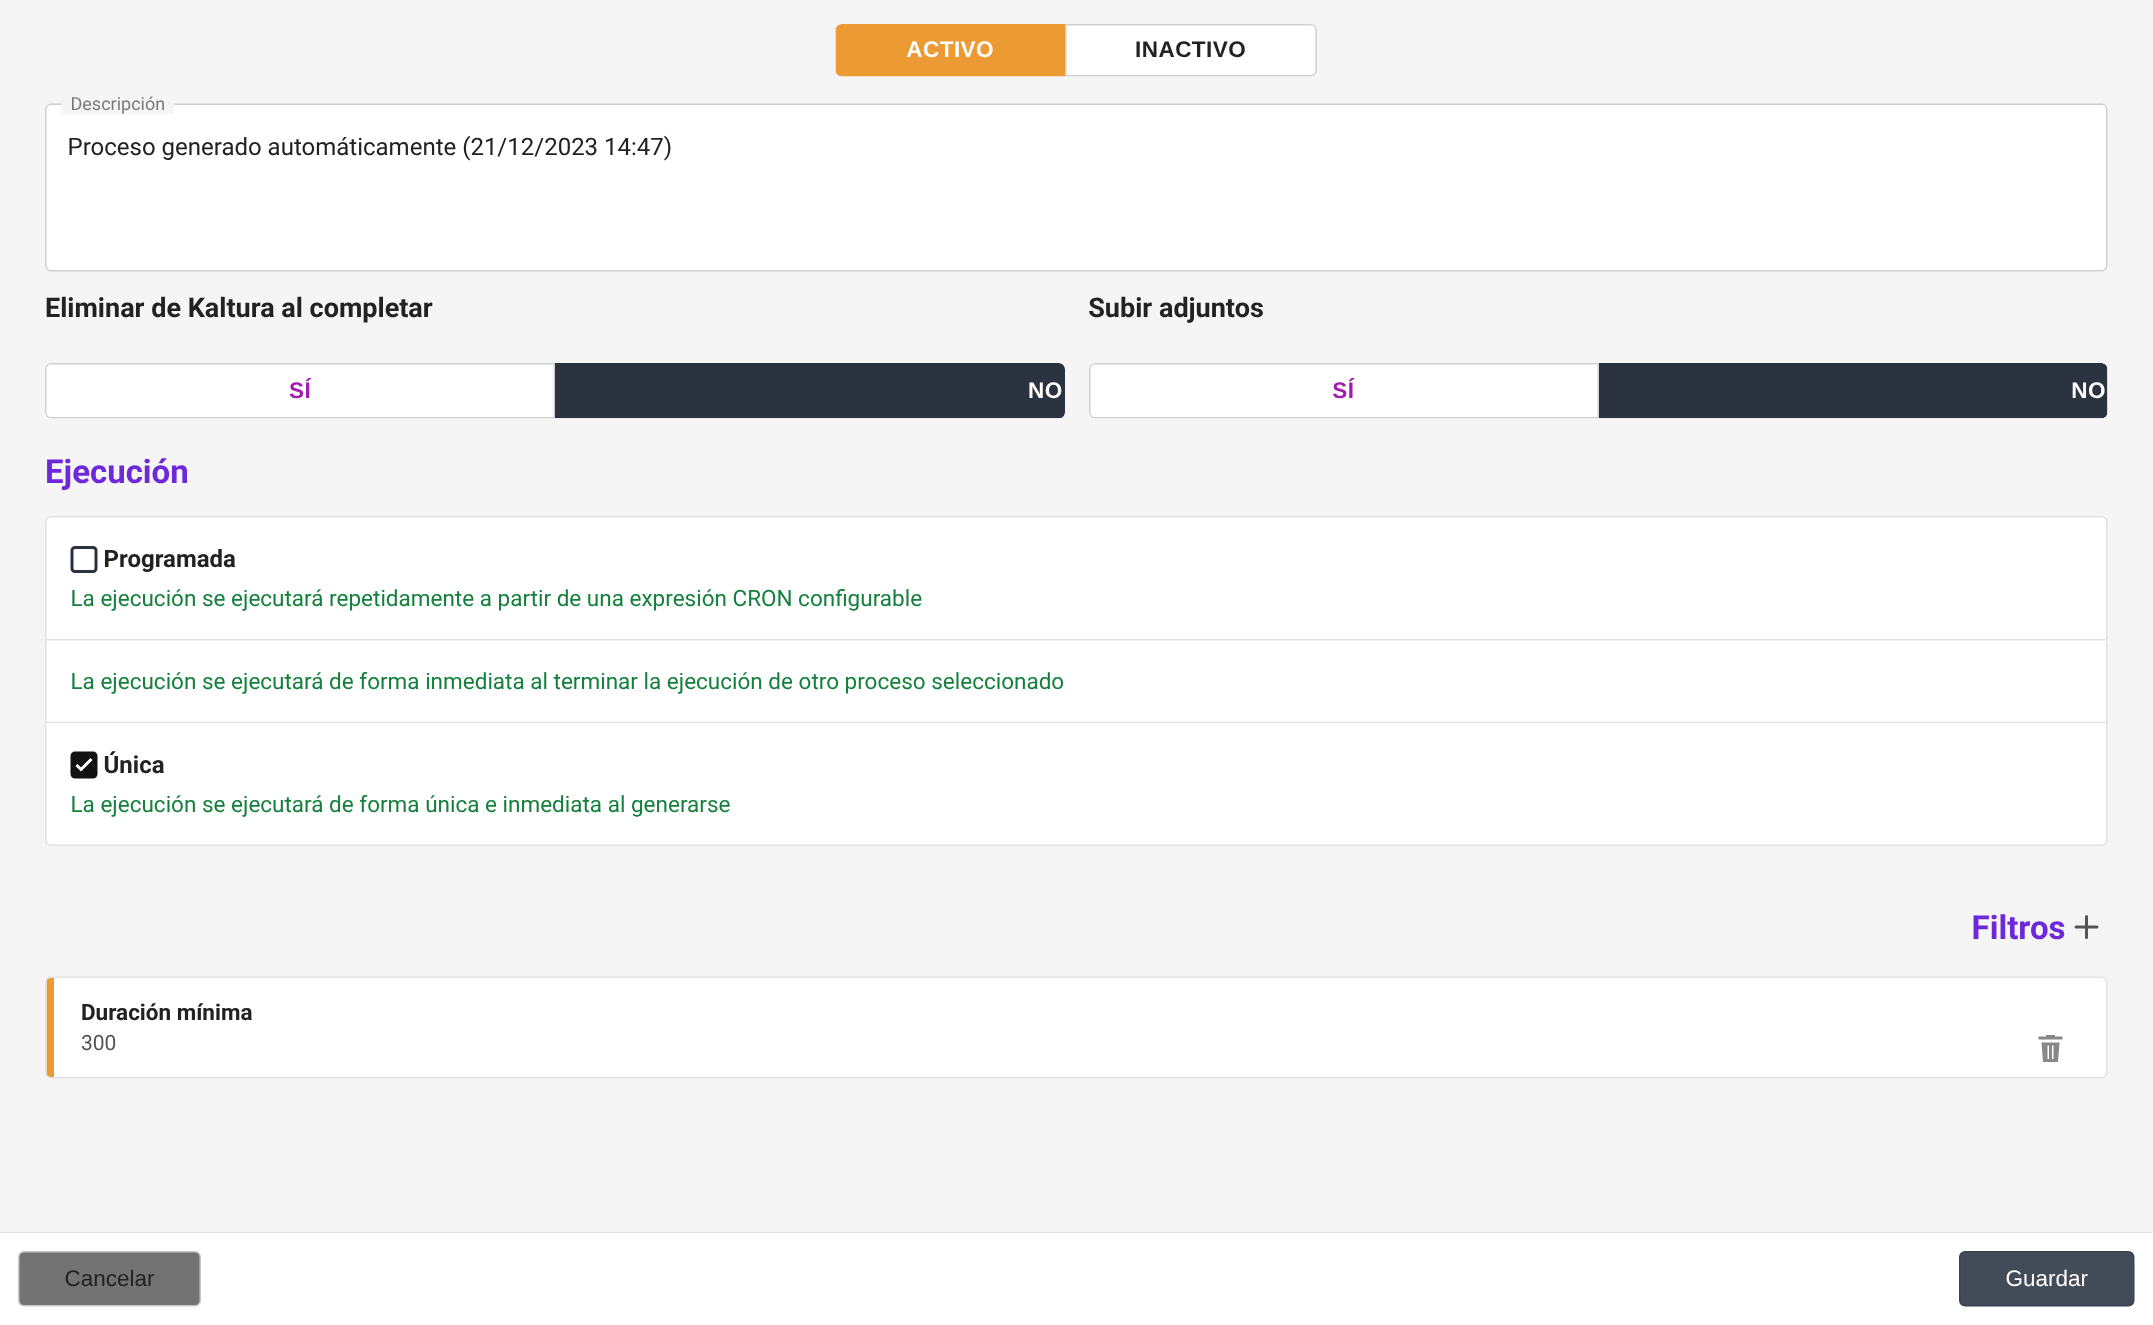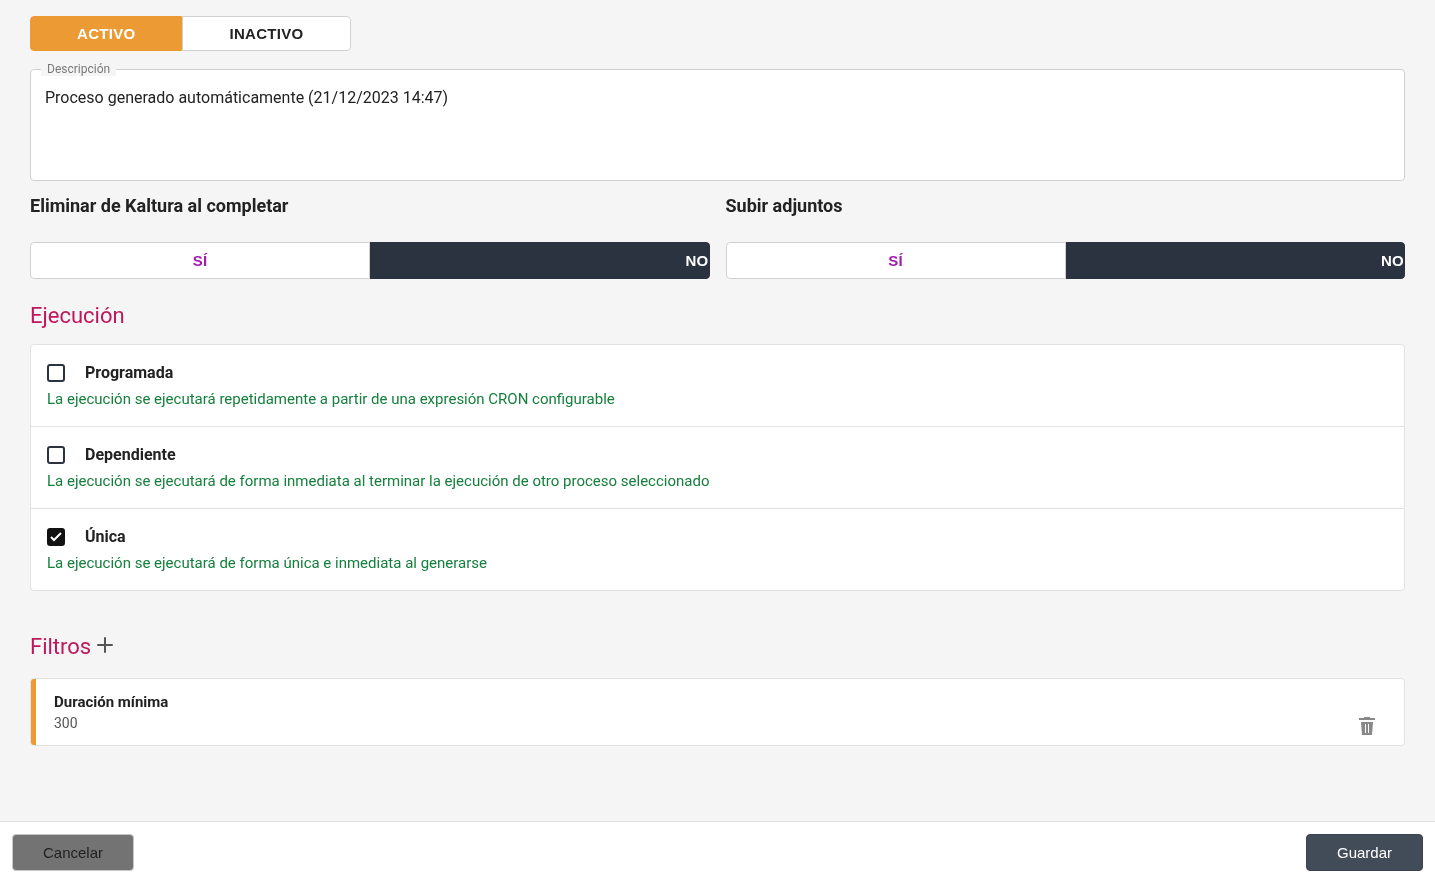--- a/index.html
+++ b/index.html
@@ -9,21 +9,21 @@
     background: #f5f5f5;
     color: #222;
     font-size: 15px;
   }
   .page {
     padding: 16px 30px 100px 30px;
   }
   
   .status-row {
     display: flex;
-    justify-content: flex-start;
+    justify-content: center;
     margin-bottom: 18px;
   }
   .status-toggle {
     display: flex;
     border-radius: 4px;
     overflow: hidden;
   }
   .status-btn {
     padding: 8px 46px;
     border: 1px solid #d0d0d0;
@@ -129,27 +129,27 @@
   .bi-btn.right { border-radius: 0 4px 4px 0; border-left: none; text-align: right; }
   .bi-btn.selected {
     background: #2b3340;
     color: #fff;
     border-color: #2b3340;
   }
 
   
   h2.section {
     font-size: 22px;
-    font-weight: 400;
+    font-weight: 700;
     margin: 22px 0 16px 0;
-    color: #be185d;
+    color: #6d28d9;
   }
   .section-head {
     display: flex;
-    justify-content: flex-start;
+    justify-content: flex-end;
     align-items: center;
     margin: 40px 0 16px 0;
   }
   .section-head h2 { margin: 0; }
   .plus-btn {
     background: none;
     border: none;
     cursor: pointer;
     color: #555;
     padding: 4px;
@@ -162,21 +162,21 @@
     background: #fff;
   }
   .option-item {
     padding: 18px 16px;
     border-bottom: 1px solid #e2e2e2;
   }
   .option-item:last-child { border-bottom: none; }
   .option-head {
     display: flex;
     align-items: center;
-    gap: 20px;
+    gap: 4px;
     margin-bottom: 8px;
   }
   .chk {
     width: 18px;
     height: 18px;
     border: 2px solid #2b3340;
     border-radius: 3px;
     display: inline-flex;
     align-items: center;
     justify-content: center;
@@ -297,26 +297,20 @@
     <div class="option-item">
       <div class="option-head">
         <span class="chk">
           
         </span>
         <span class="option-title">Programada</span>
       </div>
       <div class="option-desc">La ejecución se ejecutará repetidamente a partir de una expresión CRON configurable</div>
     </div>
     <div class="option-item">
-      <div class="option-head">
-        <span class="chk">
-          
-        </span>
-        <span class="option-title">Dependiente</span>
-      </div>
       <div class="option-desc">La ejecución se ejecutará de forma inmediata al terminar la ejecución de otro proceso seleccionado</div>
     </div>
     <div class="option-item">
       <div class="option-head">
         <span class="chk checked">
           <svg width="12" height="10" viewBox="0 0 12 10">
               <path d="M1 5l3 3 7-7" stroke="#fff" stroke-width="2" fill="none"></path>
             </svg>
         </span>
         <span class="option-title">Única</span>

